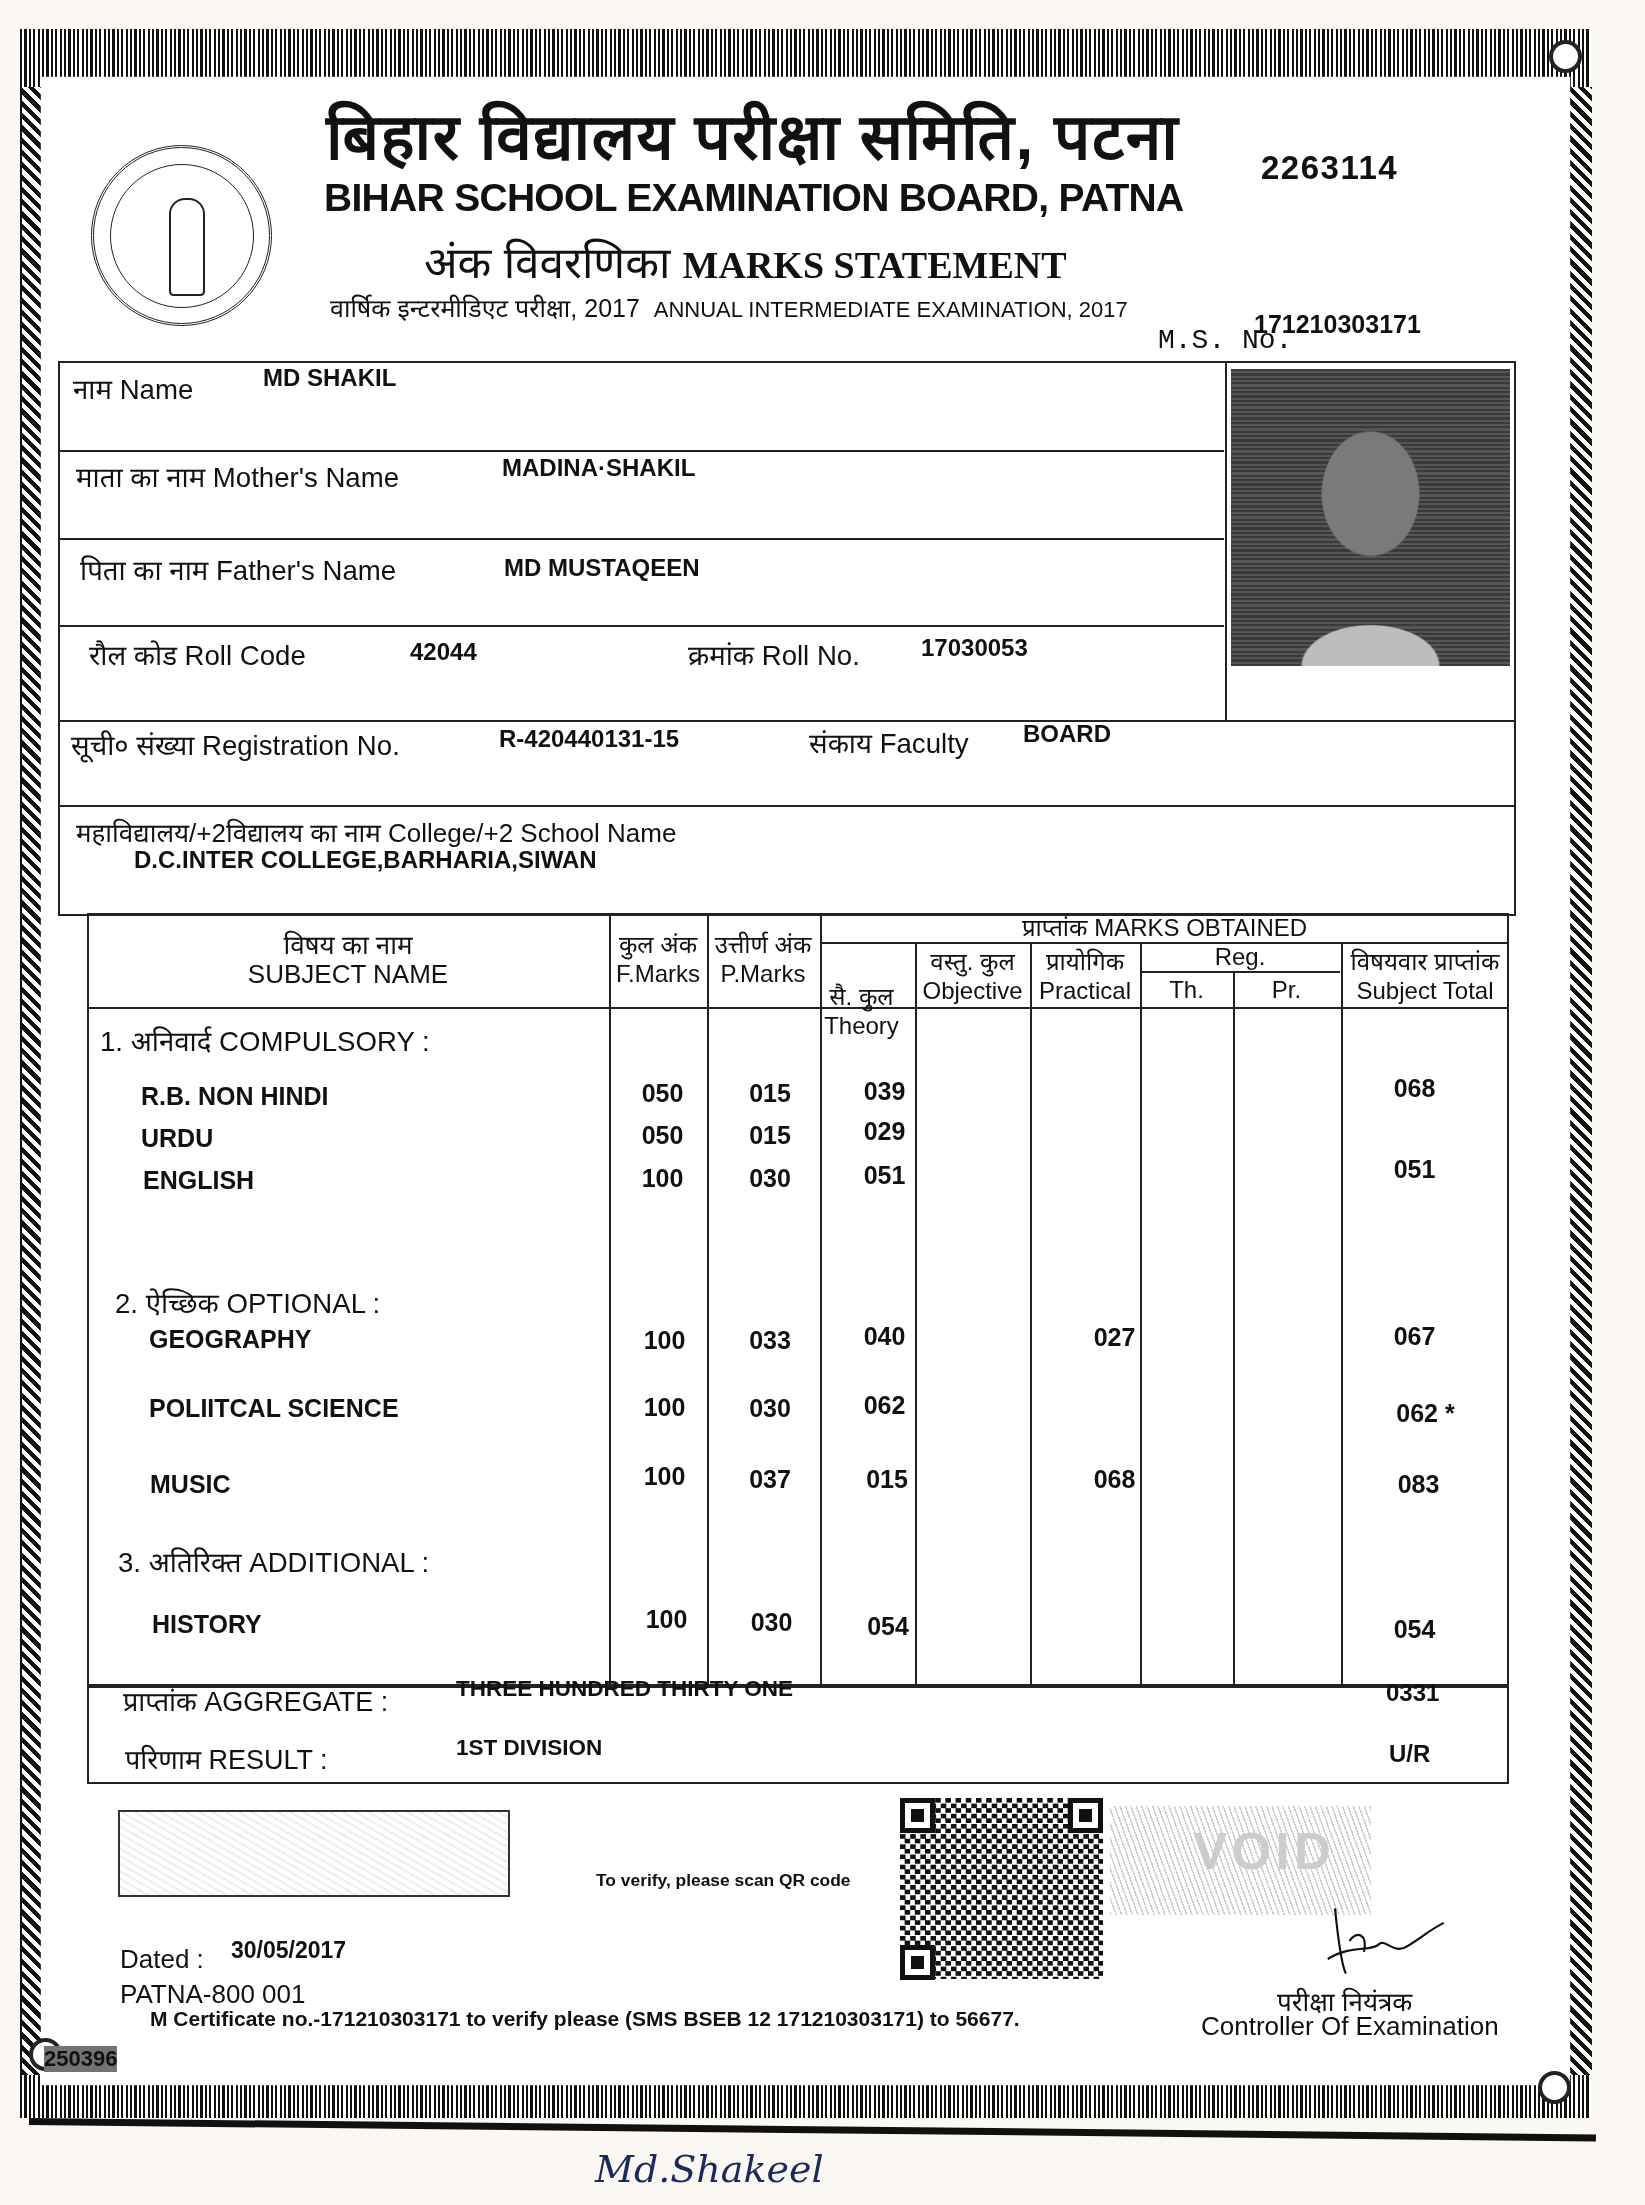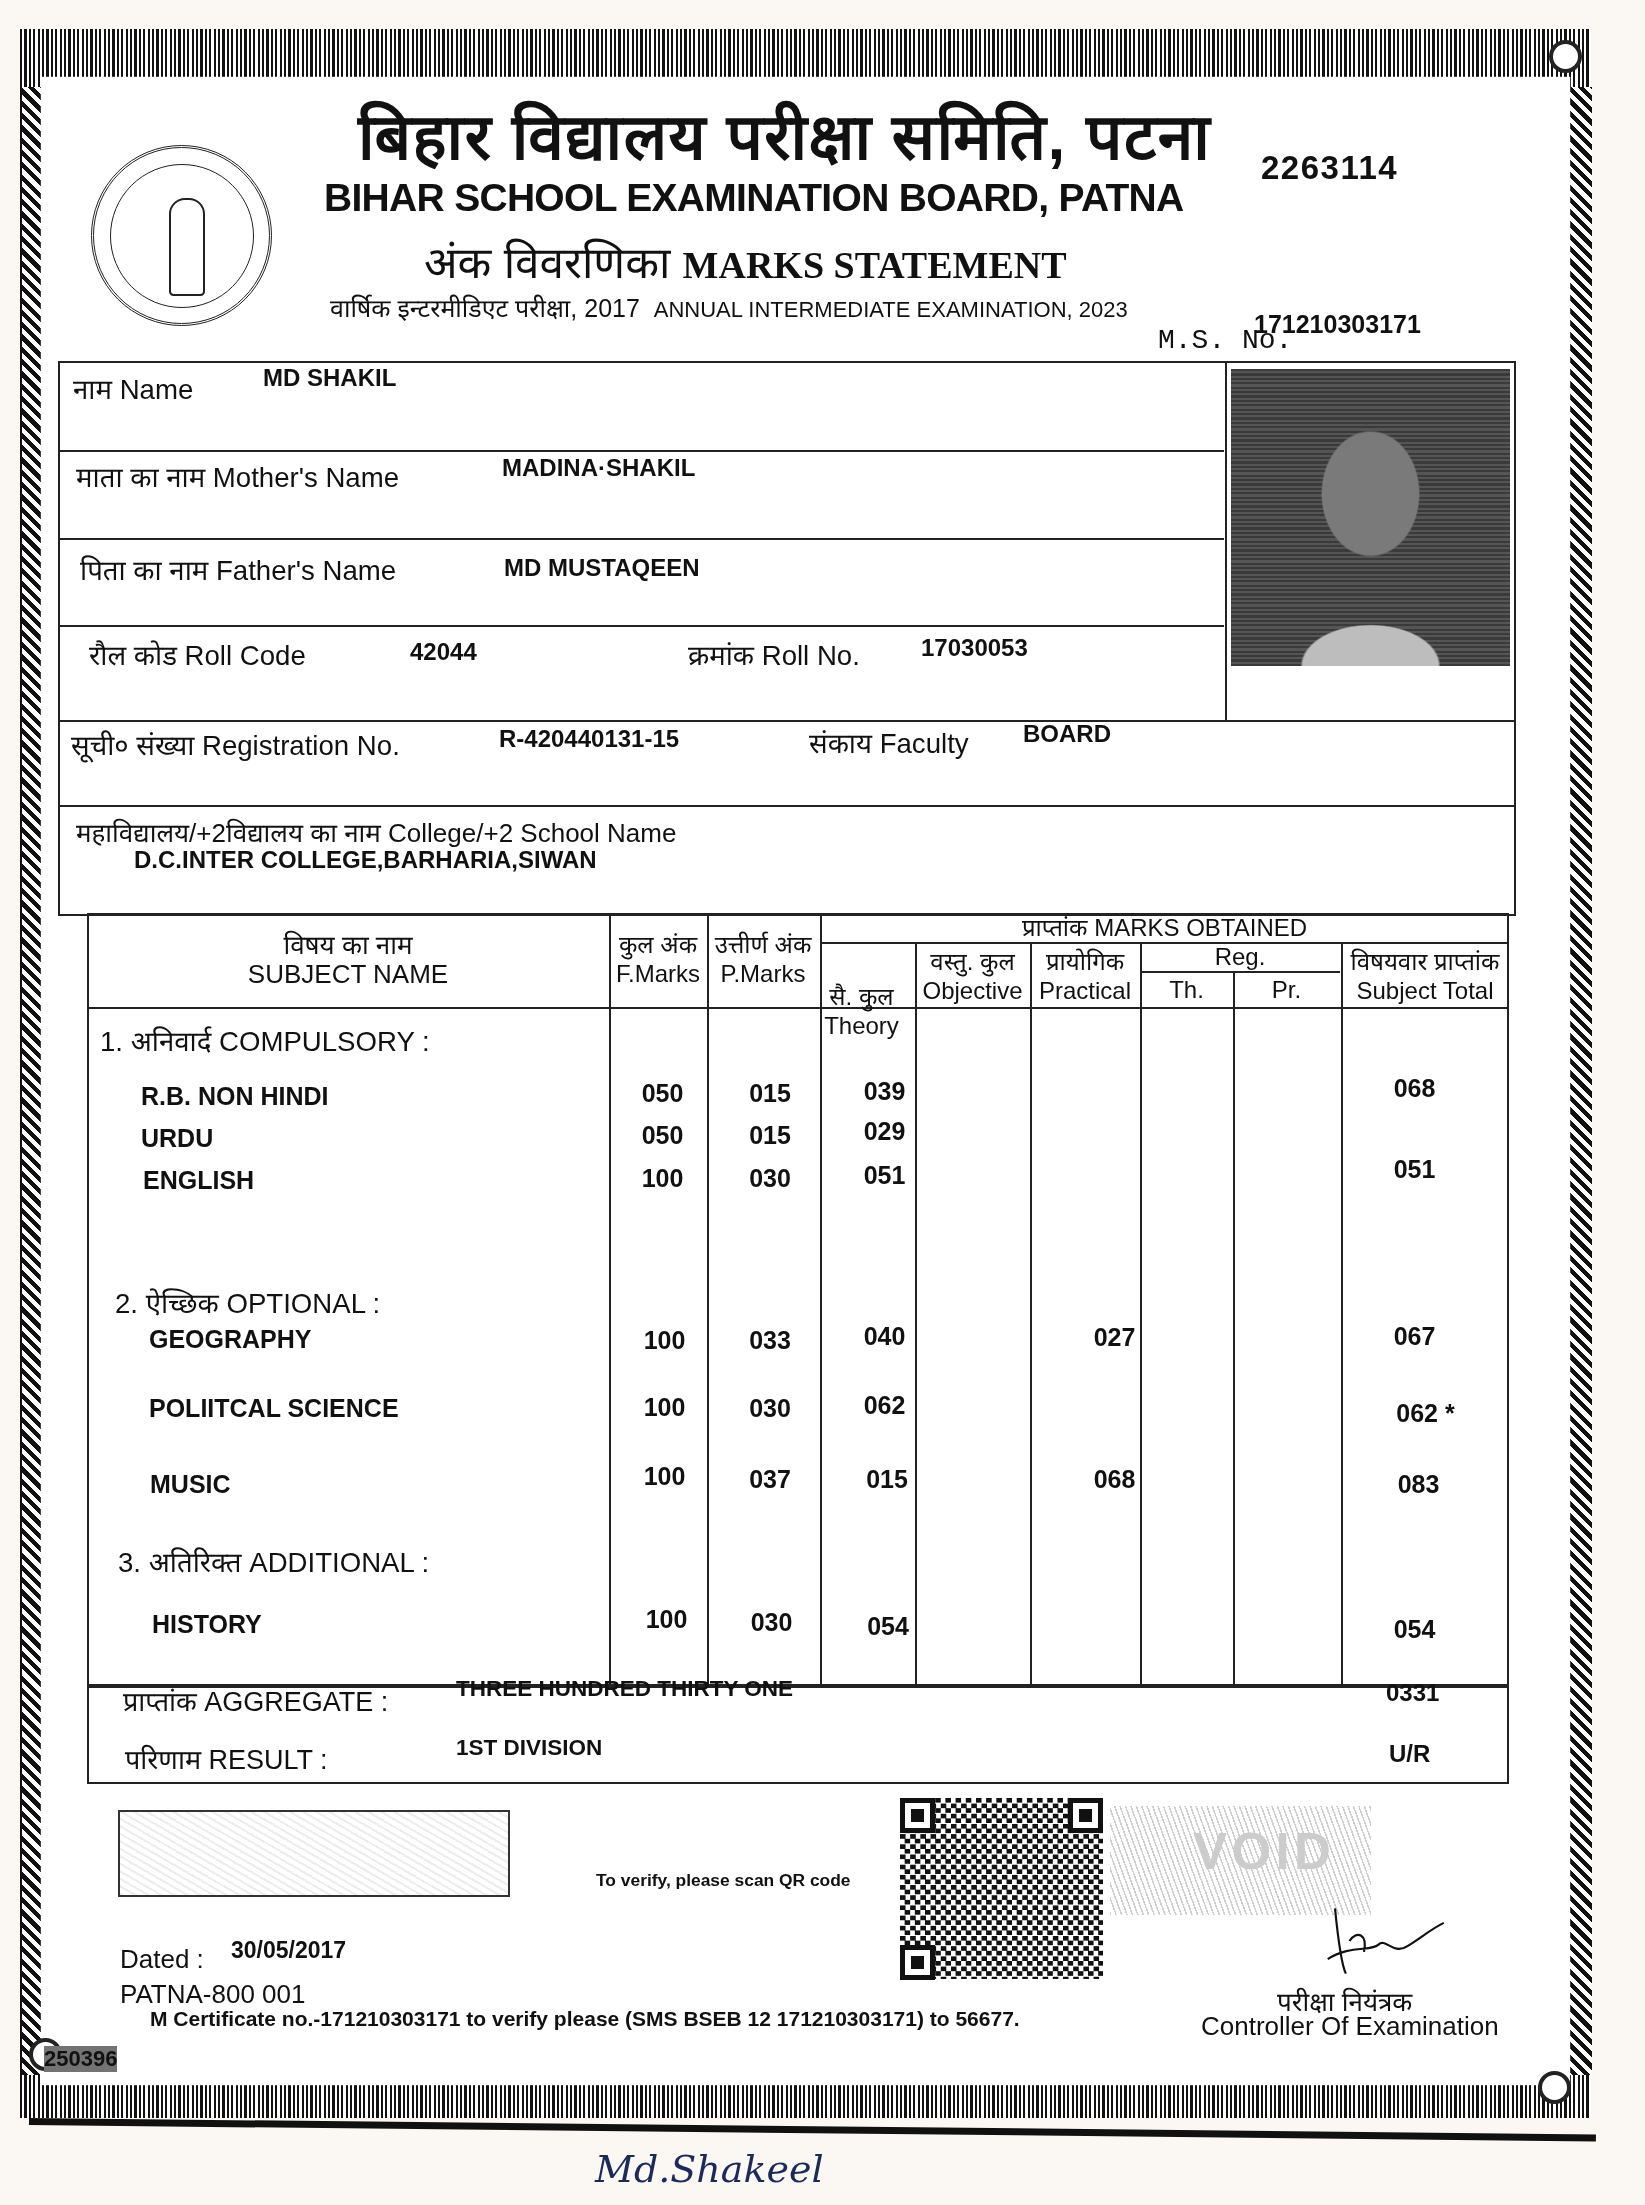--- a/index.html
+++ b/index.html
@@ -11,21 +11,21 @@
   .frame-inner{position:absolute;left:51px;top:87px;width:1509px;height:1988px;background:#fff;
     box-shadow:0 0 0 10.2px #fff;}
   .side-l,.side-r{position:absolute;top:87px;width:32px;height:1988px;
     background:repeating-linear-gradient(45deg,#111 0 4.4px,#fff 4.4px 8.7px);}
   .side-l{left:22px}.side-r{left:1560px}
   .corner{position:absolute;width:25px;height:25px;border-radius:50%;background:#fff;border:4.4px solid #222;}
   .seal{position:absolute;left:91px;top:145px;width:181px;height:181px;border-radius:50%;
     border:3.6px double #222;box-sizing:border-box;}
   .seal-inner{position:absolute;left:16px;top:16px;width:142px;height:142px;border-radius:50%;border:1.5px solid #222;}
   .seal-fig{position:absolute;left:58px;top:33px;width:32px;height:94px;border:2.2px solid #222;border-radius:16px 16px 4.4px 4.4px;}
-  .t-hi{font-size:64px;font-weight:bold;left:326px;top:91px;letter-spacing:1.5px;margin-left:32px;}
+  .t-hi{font-size:64px;font-weight:bold;left:326px;top:91px;letter-spacing:1.5px;}
   .t-en{font-size:39px;font-weight:bold;left:324px;top:176px;letter-spacing:-0.7px;}
   .t-ms{font-size:44px;left:424px;top:231px;}
   .t-ms b{font-family:"Liberation Serif",serif;font-size:38px;}
   .t-exam{font-size:25px;left:330px;top:290px;}
   .serial{font-size:33px;font-weight:bold;left:1261px;top:149px;letter-spacing:1.5px;}
   .msno-lbl{font-size:28px;left:1158px;top:325px;font-family:Liberation Mono, monospace;}
   .msno{font-size:25px;font-weight:bold;left:1254px;top:310px;}
   .box{position:absolute;border:2.2px solid #222;box-sizing:border-box;}
   .hline{position:absolute;height:2.2px;background:#222;}
   .vline{position:absolute;width:2.2px;background:#222;}
@@ -70,21 +70,21 @@
 </div>
 <div class="abs t-hi">बिहार विद्यालय परीक्षा समिति, पटना</div>
 <div class="abs serial">2263114</div>
 <div class="abs t-en">BIHAR SCHOOL EXAMINATION BOARD, PATNA</div>
 <div class="abs t-ms">
   <span>अंक विवरणिका</span>
   <b>MARKS STATEMENT</b>
 </div>
 <div class="abs t-exam">
   <span>वार्षिक इन्टरमीडिएट परीक्षा, 2017</span>&nbsp;
-  <span style="font-size:22px">ANNUAL INTERMEDIATE EXAMINATION, 2023</span>
+  <span style="font-size:22px">ANNUAL INTERMEDIATE EXAMINATION, 2017</span>
 </div>
 <div class="abs msno">171210303171</div>
 <div class="abs msno-lbl">M.S. No.</div>
 
 <div class="box" style="left:58px;top:361px;width:1458px;height:555px;"></div>
 <div class="vline" style="left:1225px;top:361px;height:361px"></div>
 <div class="hline" style="left:58px;top:450px;width:1166px"></div>
 <div class="hline" style="left:58px;top:538px;width:1166px"></div>
 <div class="hline" style="left:58px;top:625px;width:1166px"></div>
 <div class="hline" style="left:58px;top:720px;width:1458px"></div>

